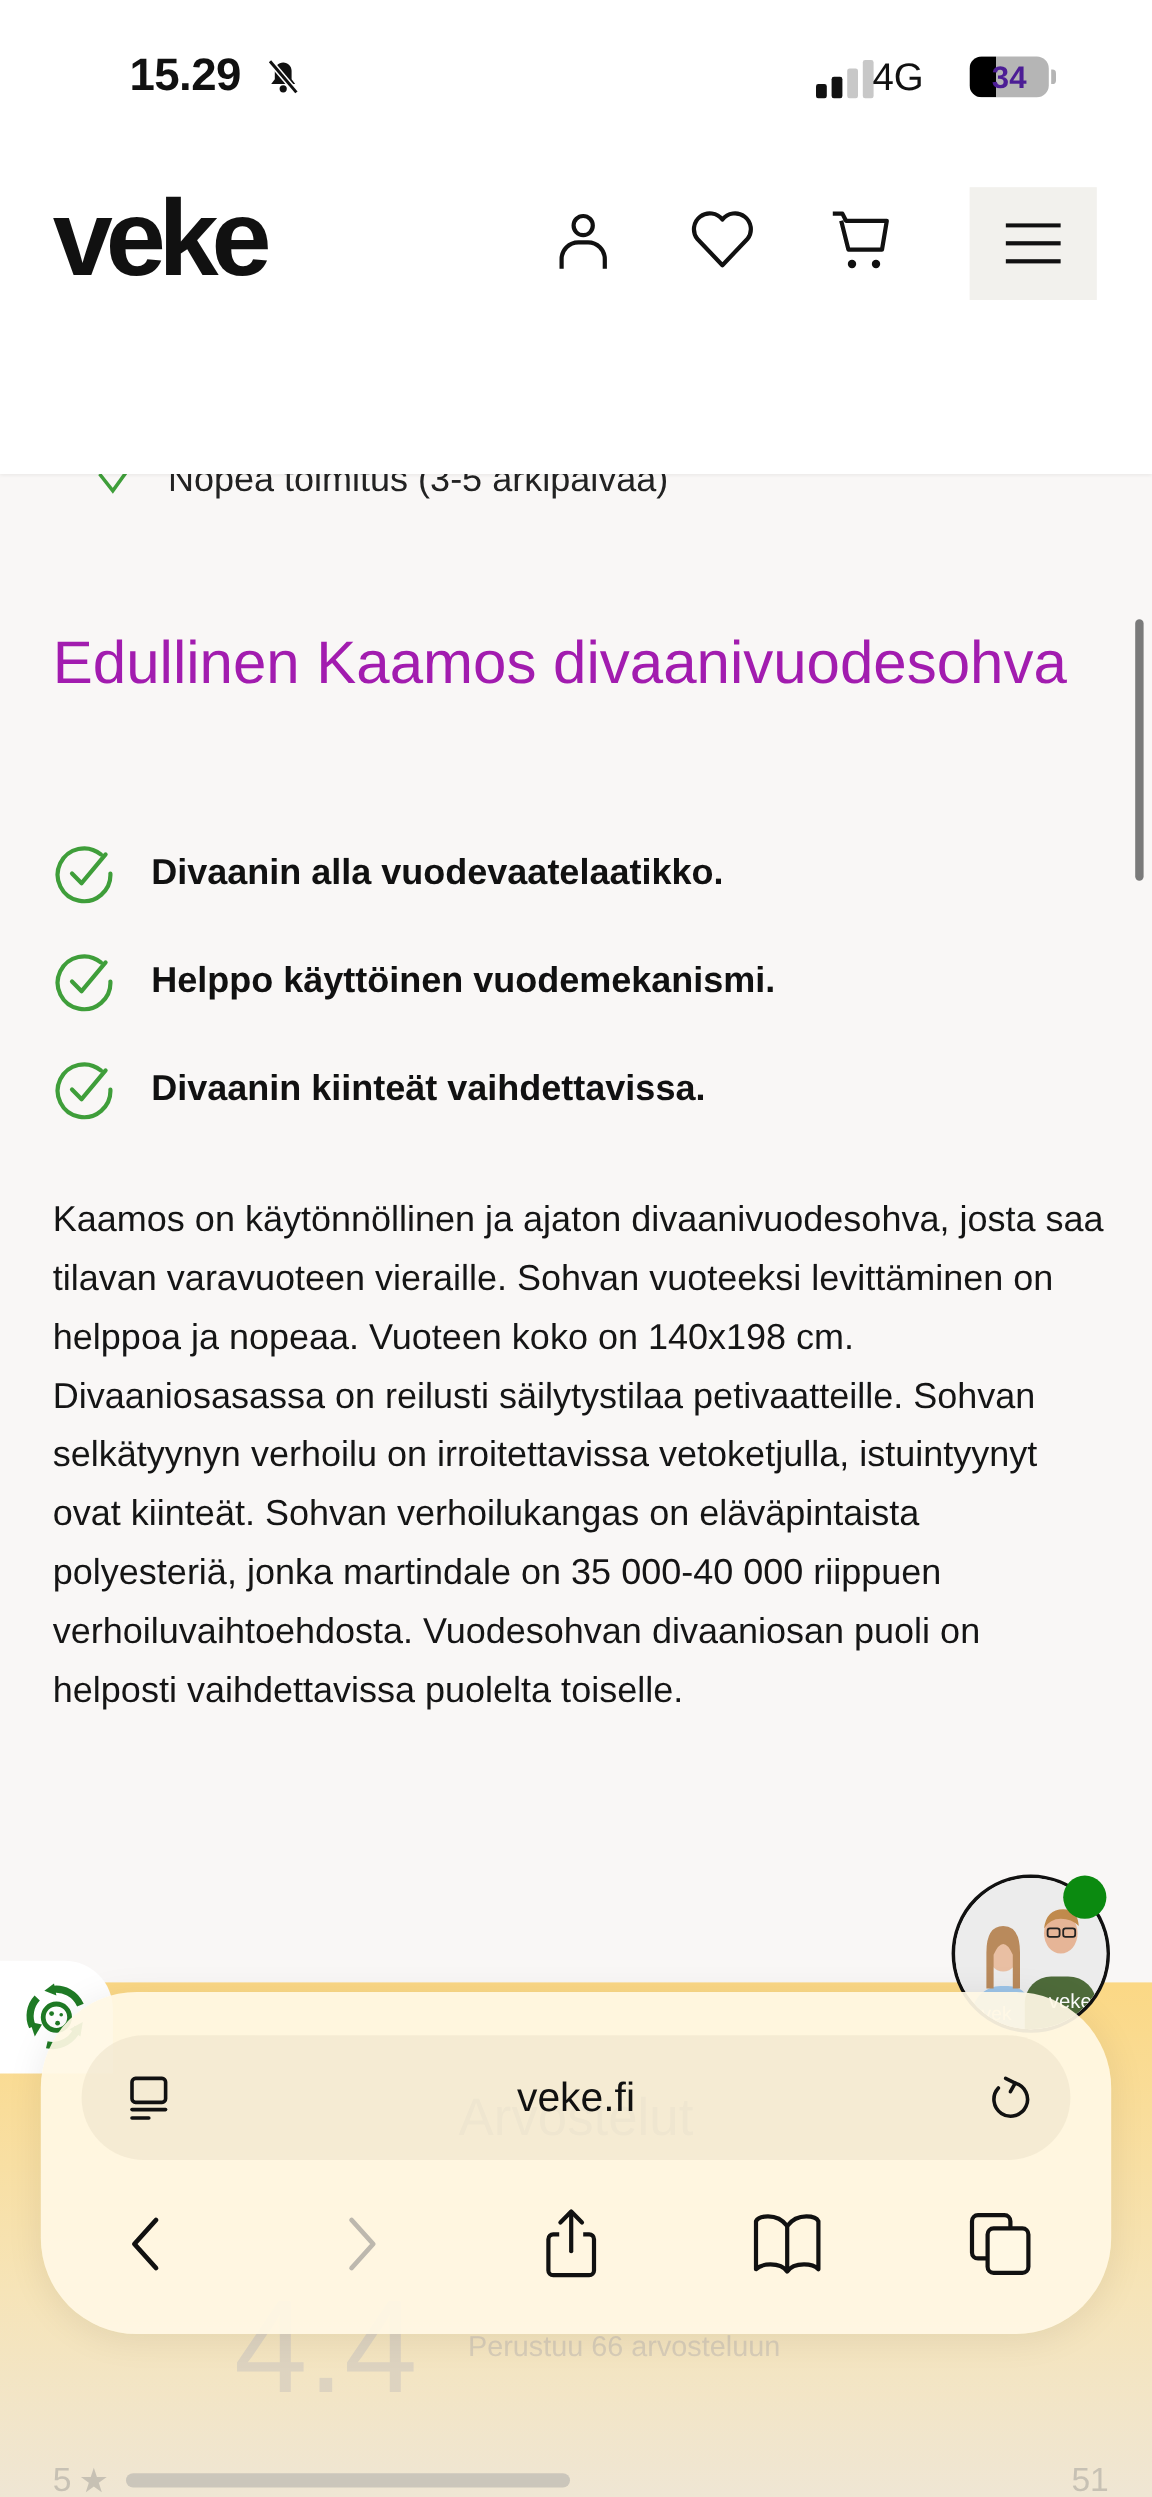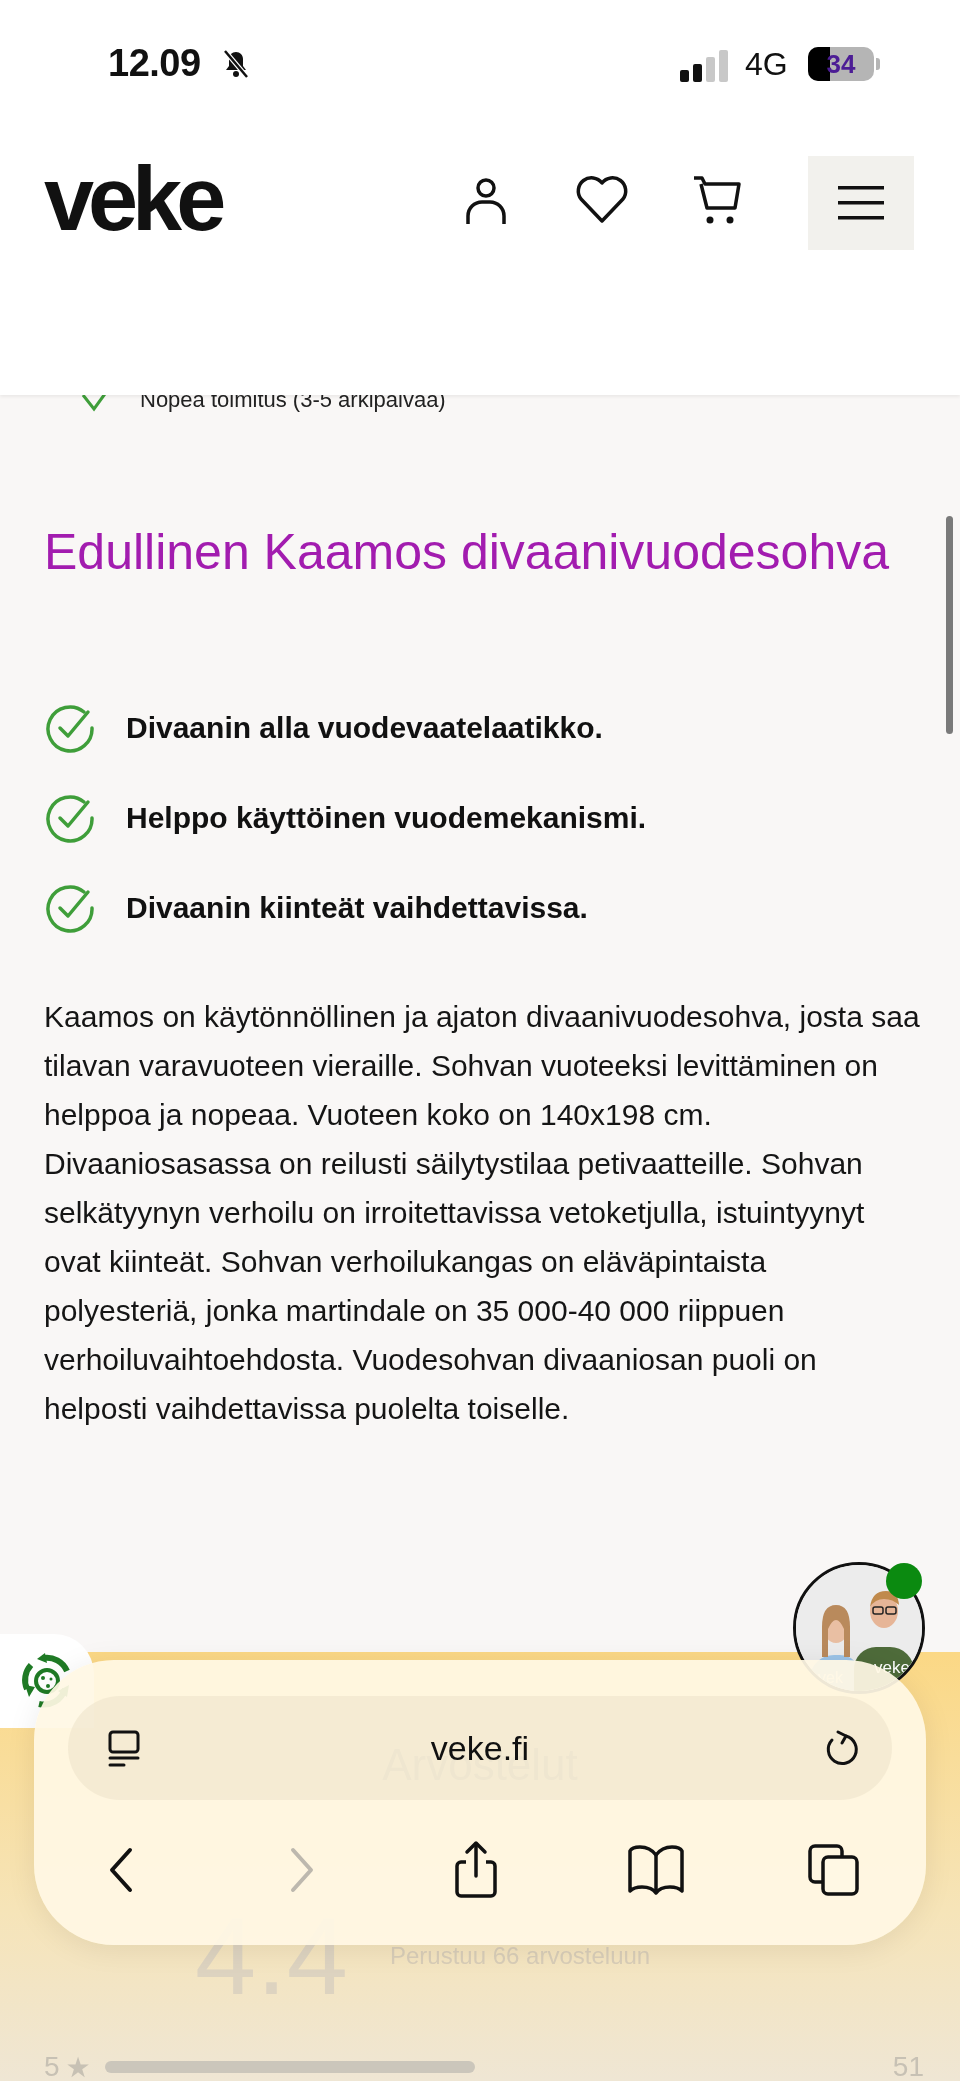--- a/index.html
+++ b/index.html
@@ -9,39 +9,39 @@
       font-family: "Liberation Sans", "DejaVu Sans", sans-serif;
       color: #111;
     }
     .page { position: relative; width: 960px; height: 2081px; overflow: hidden; background: #f9f7f6; }
 
     
     .status-bar { position: absolute; top: 0; left: 0; width: 960px; height: 130px; background: #fff; z-index: 5; }
     .status-time { position: absolute; left: 108px; top: 42px; font-size: 38px; font-weight: bold; letter-spacing: -0.5px; }
     .mute-icon { position: absolute; left: 220px; top: 48px; width: 32px; height: 32px; }
     .signal-icon { position: absolute; left: 680px; top: 50px; width: 52px; height: 32px; }
-    .network-label { position: absolute; left: 745px; top: 46px; font-size: 32px; font-weight: normal; }
+    .network-label { position: absolute; left: 727px; top: 46px; font-size: 32px; font-weight: normal; }
     .battery { position: absolute; left: 808px; top: 47px; width: 66px; height: 34px; border-radius: 10px; background: #b5b5b5; overflow: hidden; }
     .battery-fill { position: absolute; left: 0; top: 0; width: 22px; height: 34px; background: #000; }
     .battery-text { position: absolute; left: 0; top: 0; width: 66px; height: 34px; text-align: center; line-height: 34px; font-size: 26px; font-weight: bold; color: #4c1d95; }
     .battery-nub { position: absolute; left: 876px; top: 58px; width: 4px; height: 12px; background: #b5b5b5; border-radius: 0 3px 3px 0; }
 
     
     .site-header { position: absolute; top: 130px; left: 0; width: 960px; height: 265px; background: #fff; z-index: 5; box-shadow: 0 2px 3px rgba(0,0,0,0.06); }
     .logo { position: absolute; left: 44px; top: 24px; font-size: 90px; font-weight: bold; letter-spacing: -6px; line-height: 1; color: #111; }
     .hdr-icon { position: absolute; top: 40px; width: 60px; height: 60px; display: flex; align-items: center; justify-content: center; }
     .menu-btn { position: absolute; left: 808px; top: 26px; width: 106px; height: 94px; background: #f2f1ed; display: flex; align-items: center; justify-content: center; }
     .search-box { position: absolute; left: 45px; top: 146px; width: 870px; height: 92px; border: 2px solid #d7d5cc; border-radius: 46px; background: #fff; }
     .search-icon { position: absolute; left: 22px; top: 20px; width: 50px; height: 50px; }
     .search-input { position: absolute; left: 110px; top: 0; height: 88px; width: 720px; border: none; outline: none; background: transparent; font-size: 32px; color: #111; font-family: "Liberation Sans", sans-serif; }
     .search-input::placeholder { color: #a9a9a9; }
 
     
     .delivery-row { position: absolute; top: 378px; left: 80px; height: 44px; display: flex; align-items: center; z-index: 2; }
-    .delivery-text { margin-left: 30px; font-size: 22px; color: #222; }
+    .delivery-text { margin-left: 30px; font-size: 30px; color: #222; }
 
     
     .product-title { position: absolute; left: 44px; top: 515px; width: 860px; font-size: 50px; line-height: 74px; font-weight: normal; color: #a21caf; }
     .features { position: absolute; left: 44px; top: 700px; width: 860px; }
     .feature { display: flex; align-items: center; height: 56px; margin-bottom: 34px; }
     .feature-icon { width: 52px; height: 52px; flex: none; }
     .feature-text { margin-left: 30px; font-size: 30px; font-weight: bold; color: #111; }
     .description { position: absolute; left: 44px; top: 992px; width: 880px; font-size: 30px; line-height: 49px; color: #151515; }
 
     
@@ -69,21 +69,21 @@
     .url-text { position: absolute; left: 0; width: 824px; top: 0; line-height: 104px; text-align: center; font-size: 34px; color: #111; }
     .reload-icon { position: absolute; left: 752px; top: 32px; width: 40px; height: 40px; }
     .nav-btn { position: absolute; top: 180px; width: 60px; height: 60px; display: flex; align-items: center; justify-content: center; }
   </style>
 </head>
 <body>
 
 <div class="page">
 
   <div class="status-bar">
-    <span class="status-time">12.09</span>
+    <span class="status-time">15.29</span>
     <svg class="mute-icon" viewBox="0 0 32 32">
       <path d="M16 4c-4 0-7 3-7 7v7l-3 4h20l-3-4v-7c0-4-3-7-7-7z" fill="#111"></path>
       <circle cx="16" cy="26" r="3" fill="#111"></circle>
       <line x1="5" y1="3" x2="27" y2="29" stroke="#fff" stroke-width="5"></line>
       <line x1="5" y1="3" x2="27" y2="29" stroke="#111" stroke-width="2.5"></line>
     </svg>
     <svg class="signal-icon" viewBox="0 0 52 32">
       <rect x="0" y="20" width="9" height="12" rx="2" fill="#111"></rect>
       <rect x="13" y="14" width="9" height="18" rx="2" fill="#111"></rect>
       <rect x="26" y="7" width="9" height="25" rx="2" fill="#c8c8c8"></rect>

